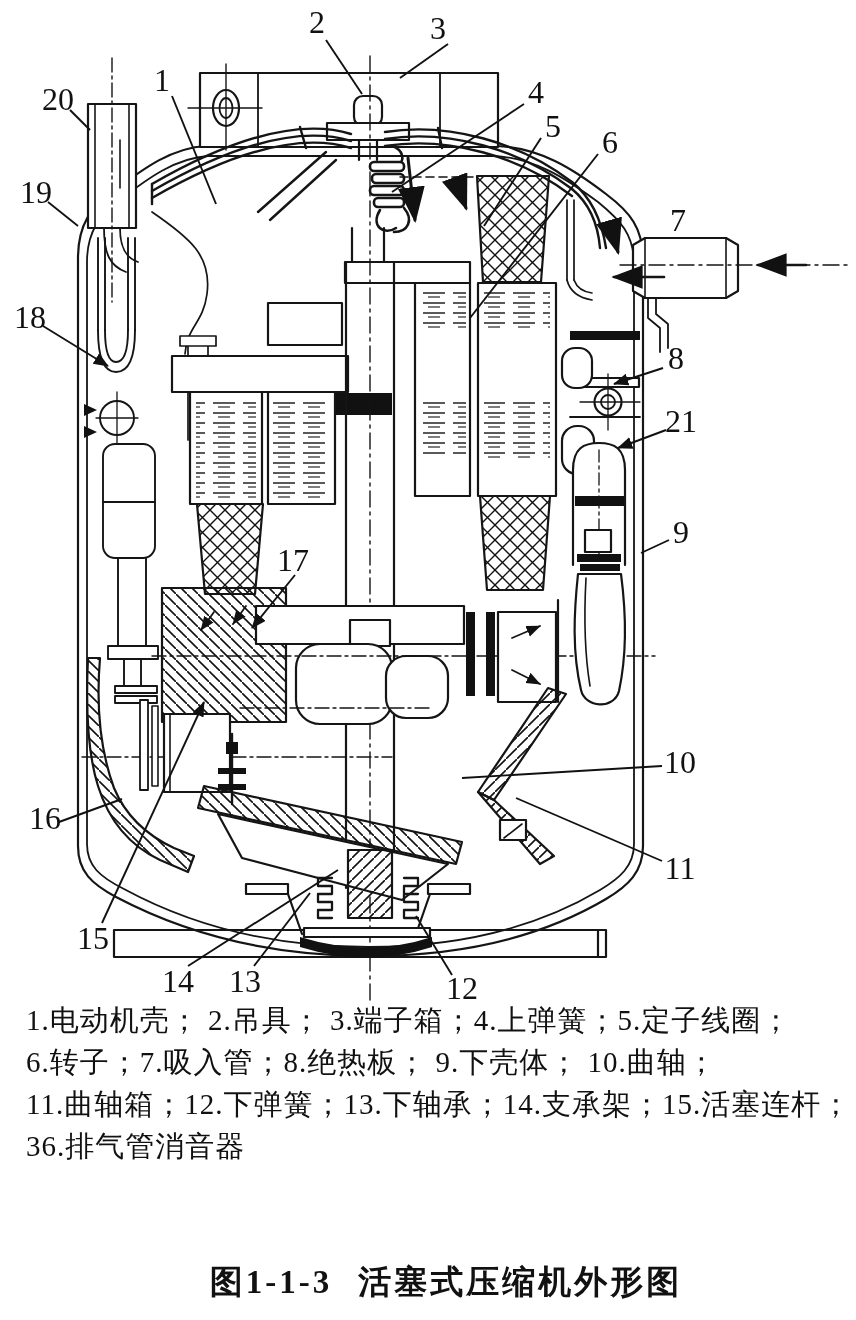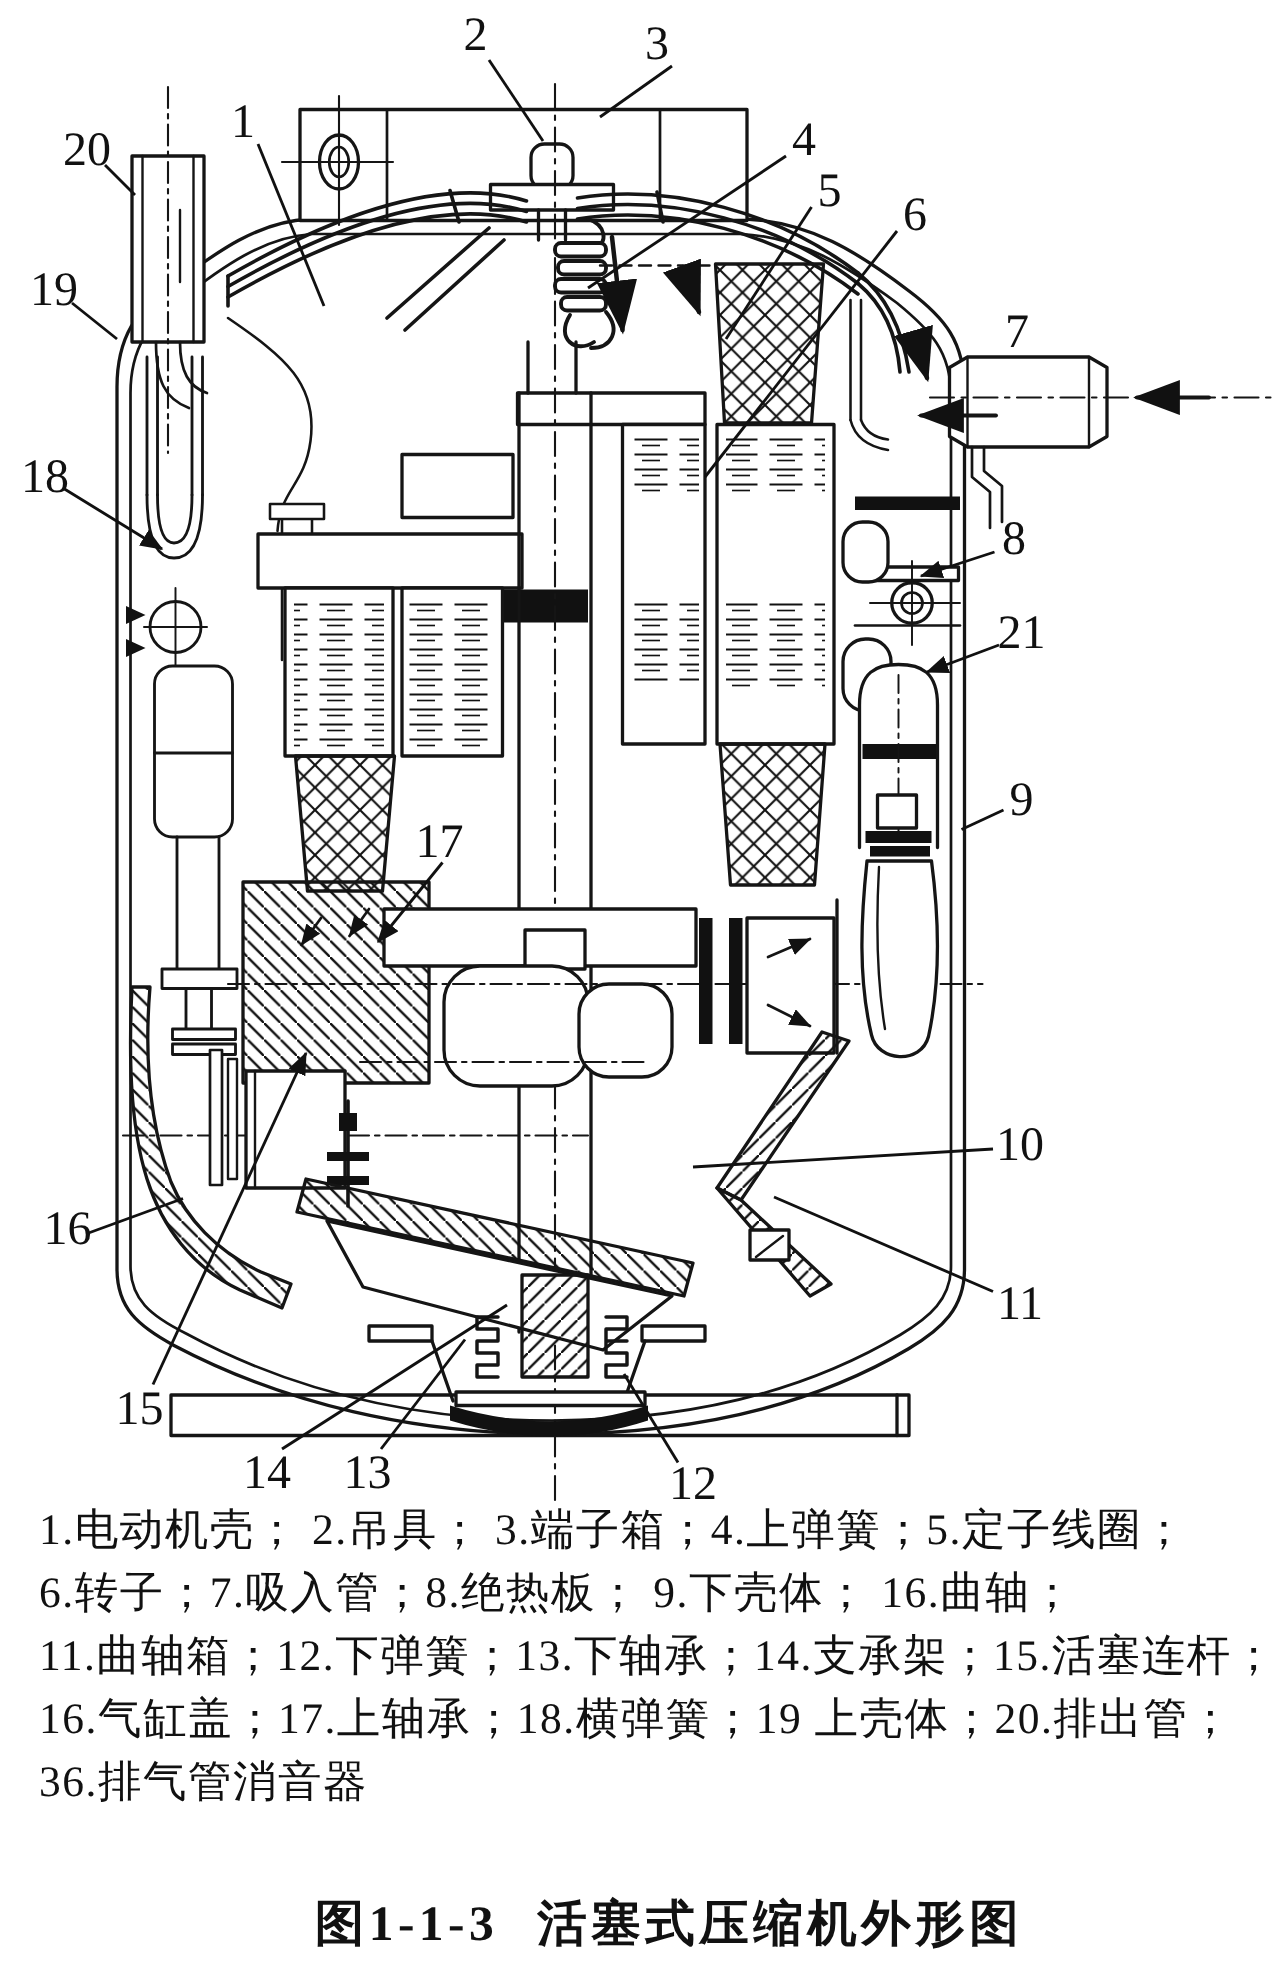--- a/index.html
+++ b/index.html
@@ -328,23 +328,22 @@
           <line x1="70" y1="110" x2="90" y2="130" class="leader"></line>
           <text x="58" y="99" class="co-label">20</text>
           <line x1="666" y1="430" x2="618" y2="448" class="leader" marker-end="url(#arr)"></line>
           <text x="681" y="421" class="co-label">21</text>
         </g>
     </svg>
   </div>
 
   <div class="legend">
     <p>1.电动机壳； 2.吊具； 3.端子箱；4.上弹簧；5.定子线圈；</p>
-    <p>6.转子；7.吸入管；8.绝热板； 9.下壳体； 16.曲轴；</p>
+    <p>6.转子；7.吸入管；8.绝热板； 9.下壳体； 10.曲轴；</p>
     <p>11.曲轴箱；12.下弹簧；13.下轴承；14.支承架；15.活塞连杆；</p>
-    <p>16.气缸盖；17.上轴承；18.横弹簧；19 上壳体；20.排出管；</p>
     <p>36.排气管消音器</p>
   </div>
 
   <div class="caption">
     <span class="fig-no">图1-1-3</span><span>活塞式压缩机外形图</span>
   </div>
 
 </div>
 
 </body></html>

